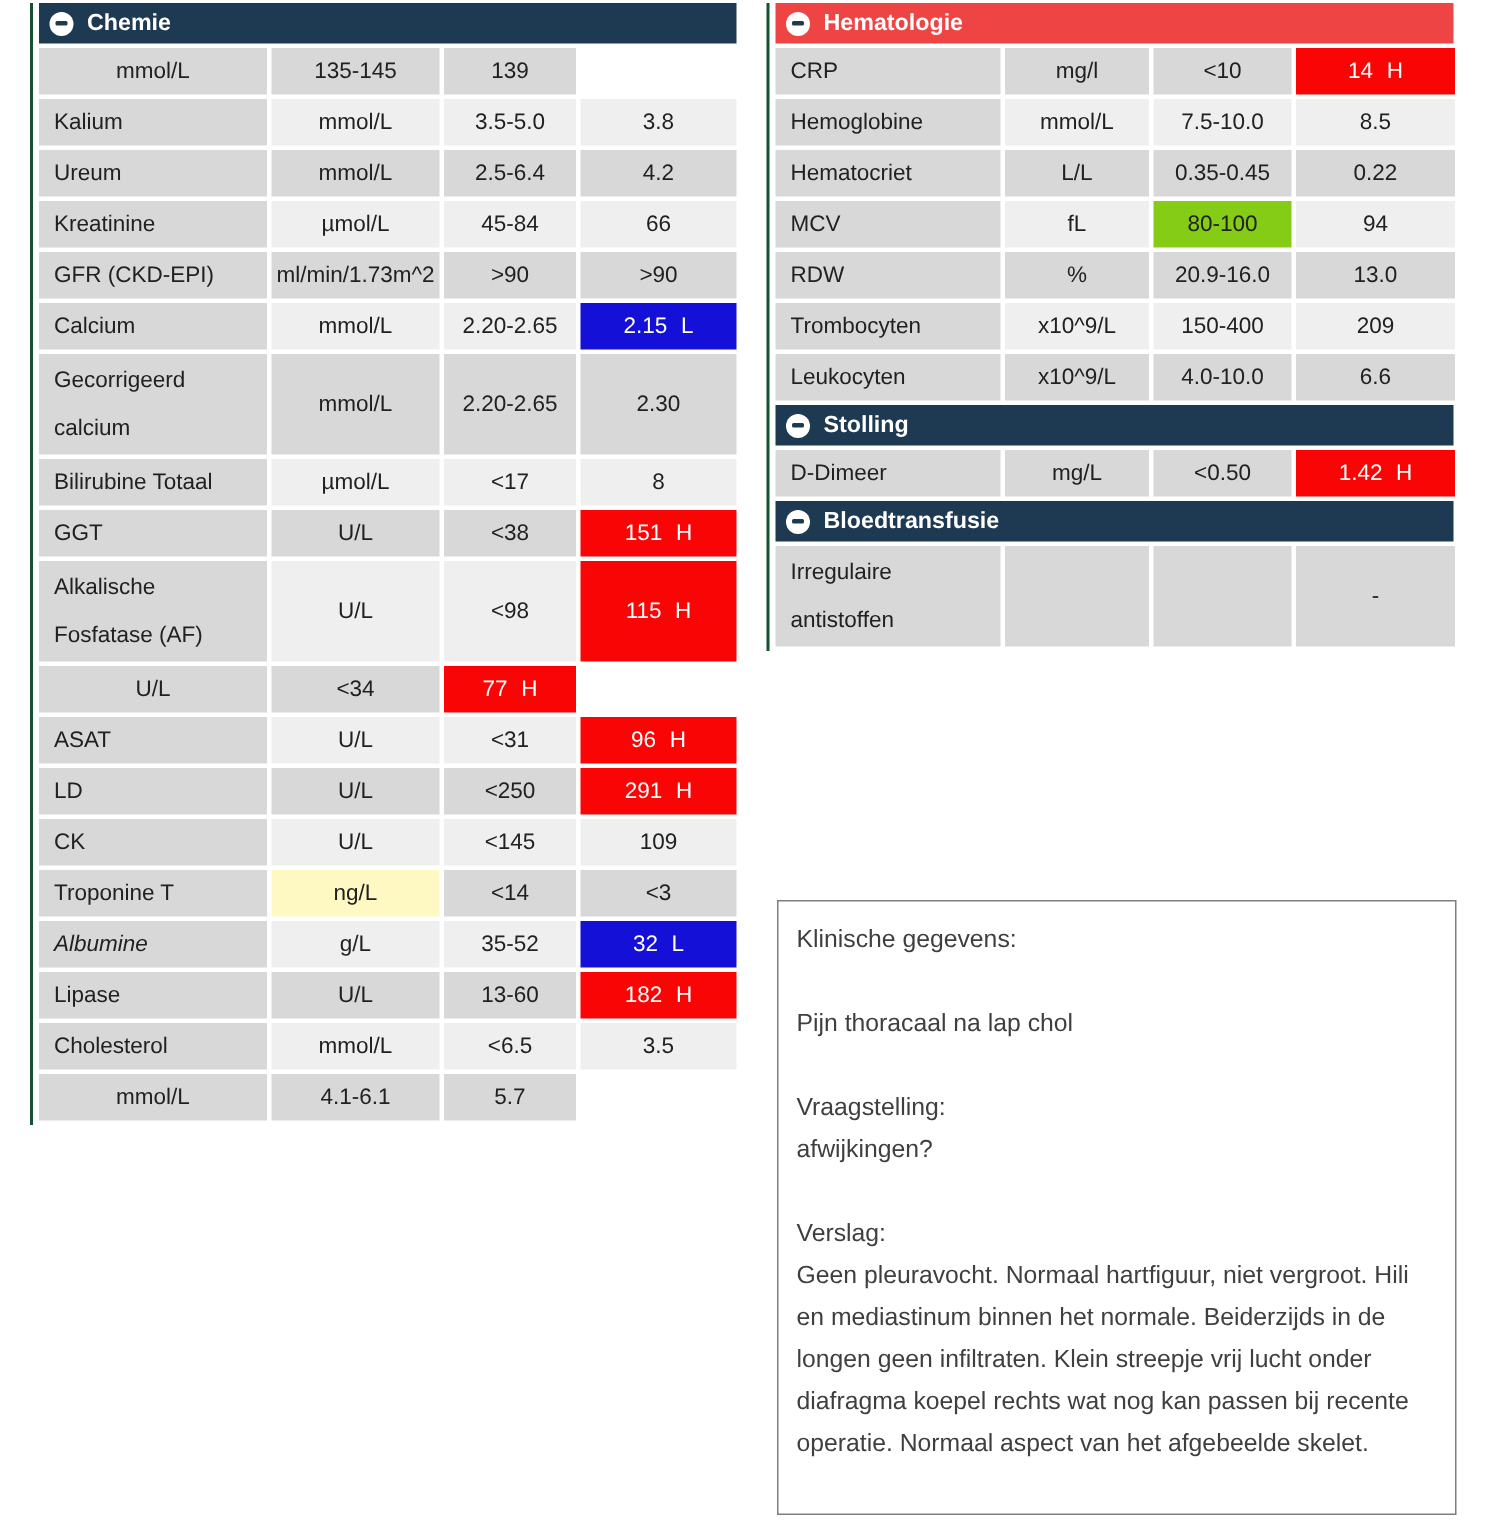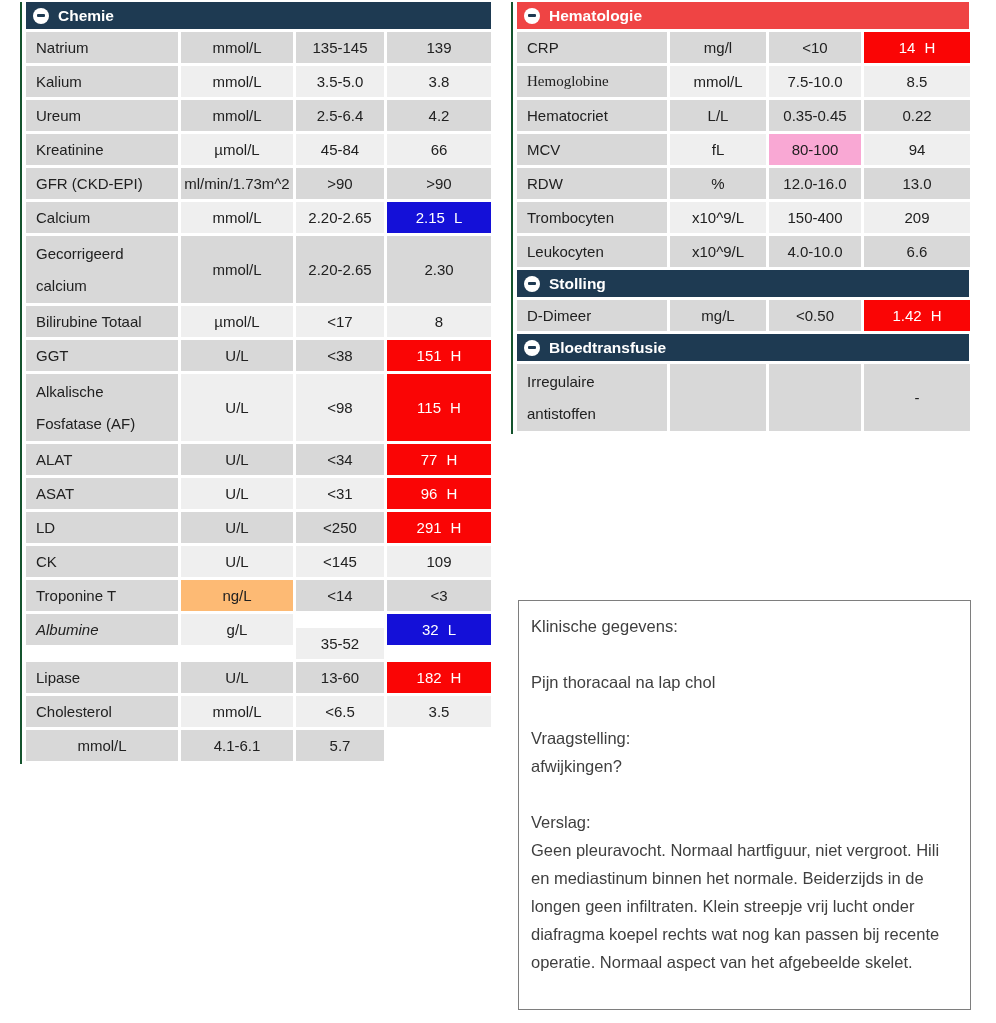--- a/index.html
+++ b/index.html
@@ -49,21 +49,20 @@
 
   <div class="tbl tbl-left">
     <div class="sec-header" style="background: rgb(30, 58, 82);">
       <span class="collapse-btn">
           <span class="minus" style="background: rgb(30, 58, 82);"></span>
         </span>
       <span>Chemie</span>
     </div>
     <div>
         <div class="row">
-          <div class="cell label" style="background: rgb(216, 216, 216);">Natrium</div>
           <div class="cell " style="background: rgb(216, 216, 216);">mmol/L</div>
           <div class="cell " style="background: rgb(216, 216, 216);">135-145</div>
           <div class="cell " style="background: rgb(216, 216, 216);">139</div>
         </div>
         <div class="row">
           <div class="cell label" style="background: rgb(216, 216, 216);">Kalium</div>
           <div class="cell " style="background: rgb(239, 239, 239);">mmol/L</div>
           <div class="cell " style="background: rgb(239, 239, 239);">3.5-5.0</div>
           <div class="cell " style="background: rgb(239, 239, 239);">3.8</div>
         </div>
@@ -111,21 +110,20 @@
           <div class="cell abnormal" style="background: rgb(250, 5, 5);"><span>151</span><span class="flag">H</span></div>
         </div>
         <div class="row tall">
           <div class="cell label" style="background: rgb(216, 216, 216);">Alkalische
 Fosfatase (AF)</div>
           <div class="cell " style="background: rgb(239, 239, 239);">U/L</div>
           <div class="cell " style="background: rgb(239, 239, 239);">&lt;98</div>
           <div class="cell abnormal" style="background: rgb(250, 5, 5);"><span>115</span><span class="flag">H</span></div>
         </div>
         <div class="row">
-          <div class="cell label" style="background: rgb(216, 216, 216);">ALAT</div>
           <div class="cell " style="background: rgb(216, 216, 216);">U/L</div>
           <div class="cell " style="background: rgb(216, 216, 216);">&lt;34</div>
           <div class="cell abnormal" style="background: rgb(250, 5, 5);"><span>77</span><span class="flag">H</span></div>
         </div>
         <div class="row">
           <div class="cell label" style="background: rgb(216, 216, 216);">ASAT</div>
           <div class="cell " style="background: rgb(239, 239, 239);">U/L</div>
           <div class="cell " style="background: rgb(239, 239, 239);">&lt;31</div>
           <div class="cell abnormal" style="background: rgb(250, 5, 5);"><span>96</span><span class="flag">H</span></div>
         </div>
@@ -136,28 +134,28 @@
           <div class="cell abnormal" style="background: rgb(250, 5, 5);"><span>291</span><span class="flag">H</span></div>
         </div>
         <div class="row">
           <div class="cell label" style="background: rgb(216, 216, 216);">CK</div>
           <div class="cell " style="background: rgb(239, 239, 239);">U/L</div>
           <div class="cell " style="background: rgb(239, 239, 239);">&lt;145</div>
           <div class="cell " style="background: rgb(239, 239, 239);">109</div>
         </div>
         <div class="row">
           <div class="cell label" style="background: rgb(216, 216, 216);">Troponine T</div>
-          <div class="cell " style="background: #fdba74;">ng/L</div>
+          <div class="cell " style="background: #fef9c3;">ng/L</div>
           <div class="cell " style="background: rgb(216, 216, 216);">&lt;14</div>
           <div class="cell " style="background: rgb(216, 216, 216);">&lt;3</div>
         </div>
         <div class="row">
           <div class="cell label" style="background: rgb(216, 216, 216); font-style: italic;">Albumine</div>
           <div class="cell " style="background: rgb(239, 239, 239);">g/L</div>
-          <div class="cell " style="background: rgb(239, 239, 239); margin-top: 14px;">35-52</div>
+          <div class="cell " style="background: rgb(239, 239, 239);">35-52</div>
           <div class="cell abnormal" style="background: rgb(20, 16, 216);"><span>32</span><span class="flag">L</span></div>
         </div>
         <div class="row">
           <div class="cell label" style="background: rgb(216, 216, 216);">Lipase</div>
           <div class="cell " style="background: rgb(216, 216, 216);">U/L</div>
           <div class="cell " style="background: rgb(216, 216, 216);">13-60</div>
           <div class="cell abnormal" style="background: rgb(250, 5, 5);"><span>182</span><span class="flag">H</span></div>
         </div>
         <div class="row">
           <div class="cell label" style="background: rgb(216, 216, 216);">Cholesterol</div>
@@ -181,41 +179,41 @@
       <span>Hematologie</span>
     </div>
     <div>
         <div class="row">
           <div class="cell label" style="background: rgb(216, 216, 216);">CRP</div>
           <div class="cell " style="background: rgb(216, 216, 216);">mg/l</div>
           <div class="cell " style="background: rgb(216, 216, 216);">&lt;10</div>
           <div class="cell abnormal" style="background: rgb(250, 5, 5);"><span>14</span><span class="flag">H</span></div>
         </div>
         <div class="row">
-          <div class="cell label" style="background: rgb(216, 216, 216); font-family: Liberation Serif, serif;">Hemoglobine</div>
+          <div class="cell label" style="background: rgb(216, 216, 216);">Hemoglobine</div>
           <div class="cell " style="background: rgb(239, 239, 239);">mmol/L</div>
           <div class="cell " style="background: rgb(239, 239, 239);">7.5-10.0</div>
           <div class="cell " style="background: rgb(239, 239, 239);">8.5</div>
         </div>
         <div class="row">
           <div class="cell label" style="background: rgb(216, 216, 216);">Hematocriet</div>
           <div class="cell " style="background: rgb(216, 216, 216);">L/L</div>
           <div class="cell " style="background: rgb(216, 216, 216);">0.35-0.45</div>
           <div class="cell " style="background: rgb(216, 216, 216);">0.22</div>
         </div>
         <div class="row">
           <div class="cell label" style="background: rgb(216, 216, 216);">MCV</div>
           <div class="cell " style="background: rgb(239, 239, 239);">fL</div>
-          <div class="cell " style="background: #f9a8d4; text-align: center;">80-100</div>
+          <div class="cell " style="background: #84cc16; text-align: center;">80-100</div>
           <div class="cell " style="background: rgb(239, 239, 239);">94</div>
         </div>
         <div class="row">
           <div class="cell label" style="background: rgb(216, 216, 216);">RDW</div>
           <div class="cell " style="background: rgb(216, 216, 216);">%</div>
-          <div class="cell " style="background: rgb(216, 216, 216);">12.0-16.0</div>
+          <div class="cell " style="background: rgb(216, 216, 216);">20.9-16.0</div>
           <div class="cell " style="background: rgb(216, 216, 216);">13.0</div>
         </div>
         <div class="row">
           <div class="cell label" style="background: rgb(216, 216, 216);">Trombocyten</div>
           <div class="cell " style="background: rgb(239, 239, 239);">x10^9/L</div>
           <div class="cell " style="background: rgb(239, 239, 239);">150-400</div>
           <div class="cell " style="background: rgb(239, 239, 239);">209</div>
         </div>
         <div class="row">
           <div class="cell label" style="background: rgb(216, 216, 216);">Leukocyten</div>

